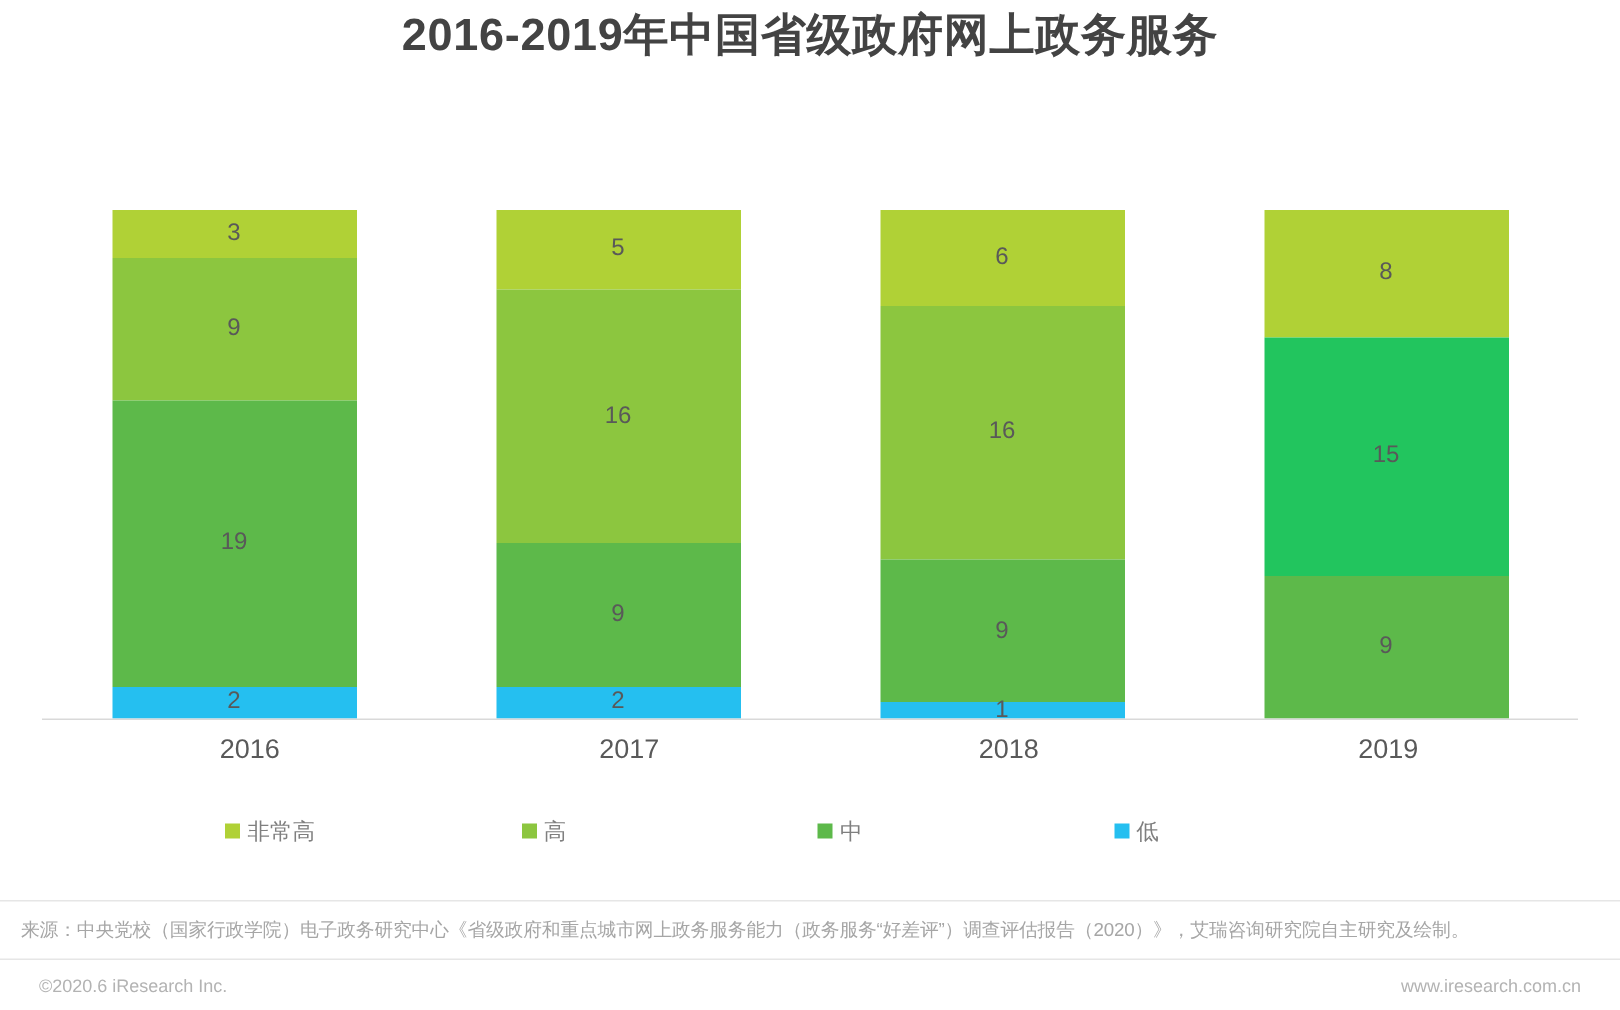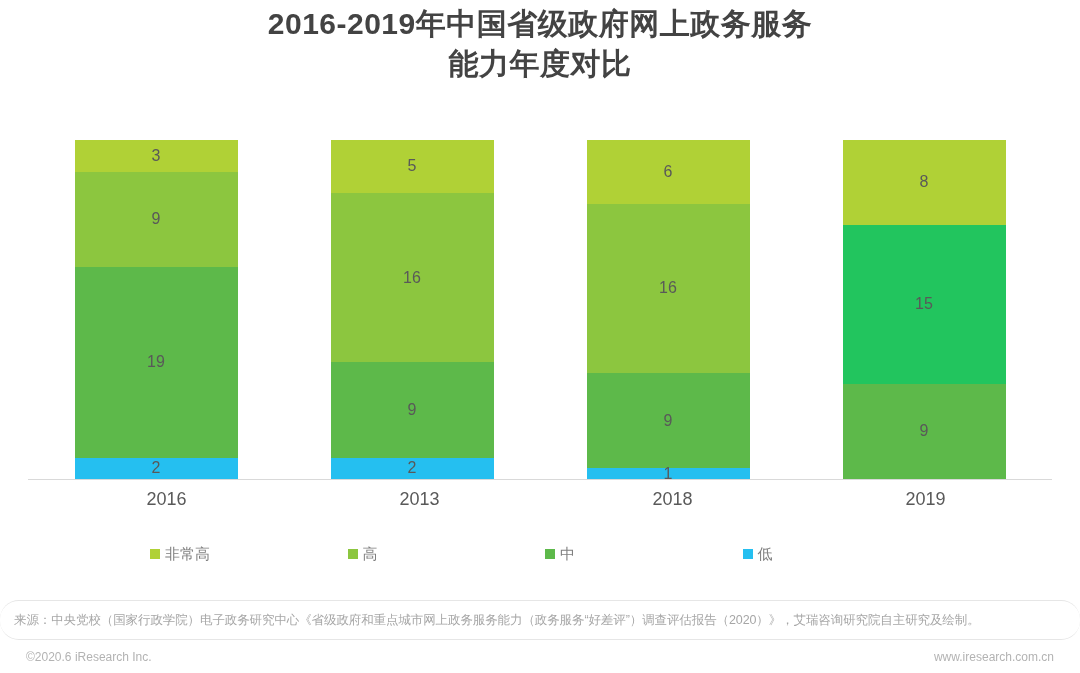--- a/index.html
+++ b/index.html
@@ -118,21 +118,20 @@
   #source-row {
     position: absolute;
     left: 0;
     top: 600px;
     width: 1080px;
     height: 40px;
     border-top: 1px solid #e6e6e6;
     border-bottom: 1px solid #e6e6e6;
     display: flex;
     align-items: center;
-    border-radius: 19px;
   }
   #source-text {
     padding-left: 14px;
     padding-right: 14px;
     font-size: 12.5px;
     color: #a6a6a6;
     white-space: nowrap;
     letter-spacing: -0.1px;
   }
   #footer-row {
@@ -149,21 +148,20 @@
   .footer-text {
     font-size: 12px;
     color: #b3b3b3;
   }
 </style>
 </head>
 <body>
 
 <div id="chart-title">
   <span class="title-line">2016-2019年中国省级政府网上政务服务</span>
-  <span class="title-line">能力年度对比</span>
 </div>
 
 <div id="plot-area">
   <div id="bars-row">
       <div class="bar-column">
         <div class="bar-segment" style="background: rgb(176, 209, 54); height: 31.7812px;">
           <span>3</span>
         </div>
         <div class="bar-segment" style="background: rgb(140, 198, 63); height: 95.3438px;">
           <span>9</span>
@@ -213,21 +211,21 @@
         <div class="bar-segment" style="background: rgb(93, 185, 74); height: 95.3438px;">
           <span>9</span>
         </div>
       </div>
     </div>
   <div id="axis-line"></div>
 </div>
 
 <div id="x-axis-labels">
     <div class="x-tick">2016</div>
-    <div class="x-tick">2013</div>
+    <div class="x-tick">2017</div>
     <div class="x-tick">2018</div>
     <div class="x-tick">2019</div>
   </div>
 
 <div id="legend">
     <div class="legend-item">
       <span class="legend-swatch" style="background: rgb(176, 209, 54);"></span>
       <span>非常高</span>
     </div>
     <div class="legend-item">

